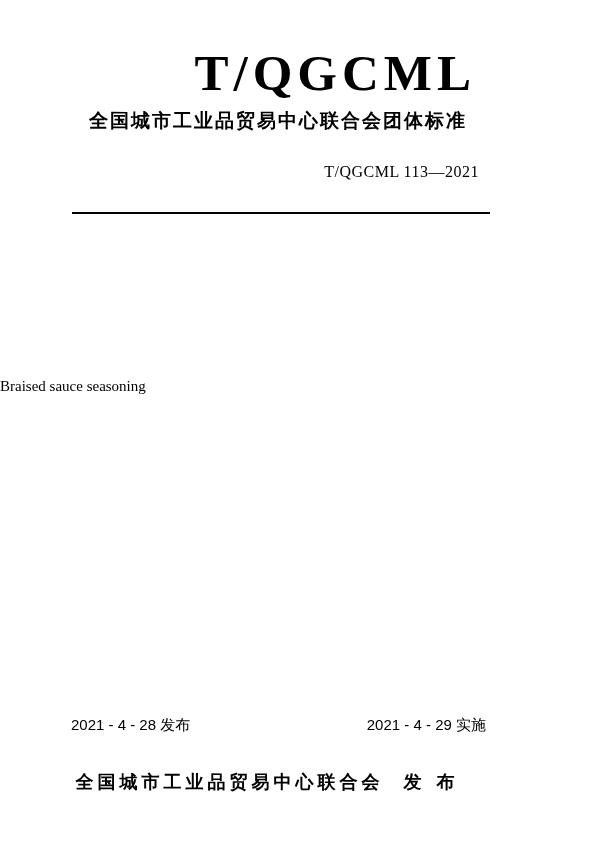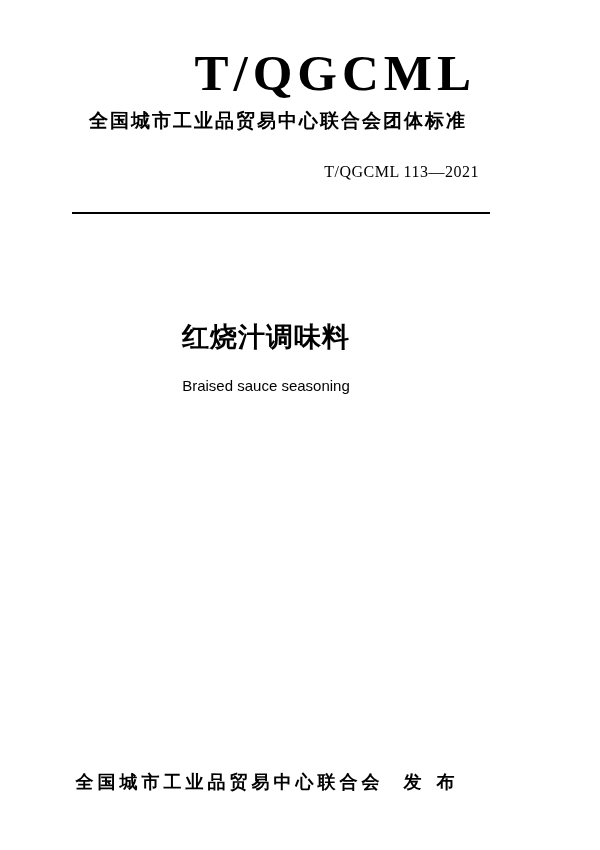--- a/index.html
+++ b/index.html
@@ -69,22 +69,22 @@
     font-weight: 700;
     font-size: 27px;
     line-height: 1.1;
     letter-spacing: 1px;
   }
   .title-en {
     position: absolute;
     top: 377px;
     left: 0;
     right: 0;
-    text-align: center;
-    font-family: Liberation Sans, sans-serif;
+    text-align: left;
+    font-family: Liberation Serif, serif;
     font-size: 15px;
     line-height: 1.2;
   }
   .dates {
     position: absolute;
     top: 716px;
     left: 71px;
     right: 46px;
     display: flex;
     justify-content: space-between;
@@ -123,23 +123,26 @@
 <div class="page">
 
   <div class="brand">T/QGCML</div>
 
   <div class="org-title">全国城市工业品贸易中心联合会团体标准</div>
 
   <div class="std-number">T/QGCML 113—2021</div>
 
   <div class="rule"></div>
 
-  <div class="title-zh">红烧汁调味料</div>
 
   <div class="title-en">Braised sauce seasoning</div>
 
+  <div class="dates">
+    <span>2021 - 4 - 28 发布</span>
+    <span>2021 - 4 - 29 实施</span>
+  </div>
 
   <div class="publisher-row">
     <span class="publisher-name">全国城市工业品贸易中心联合会</span>
     <span class="publish-label">发布</span>
   </div>
 
 </div>
 
 </body></html>

